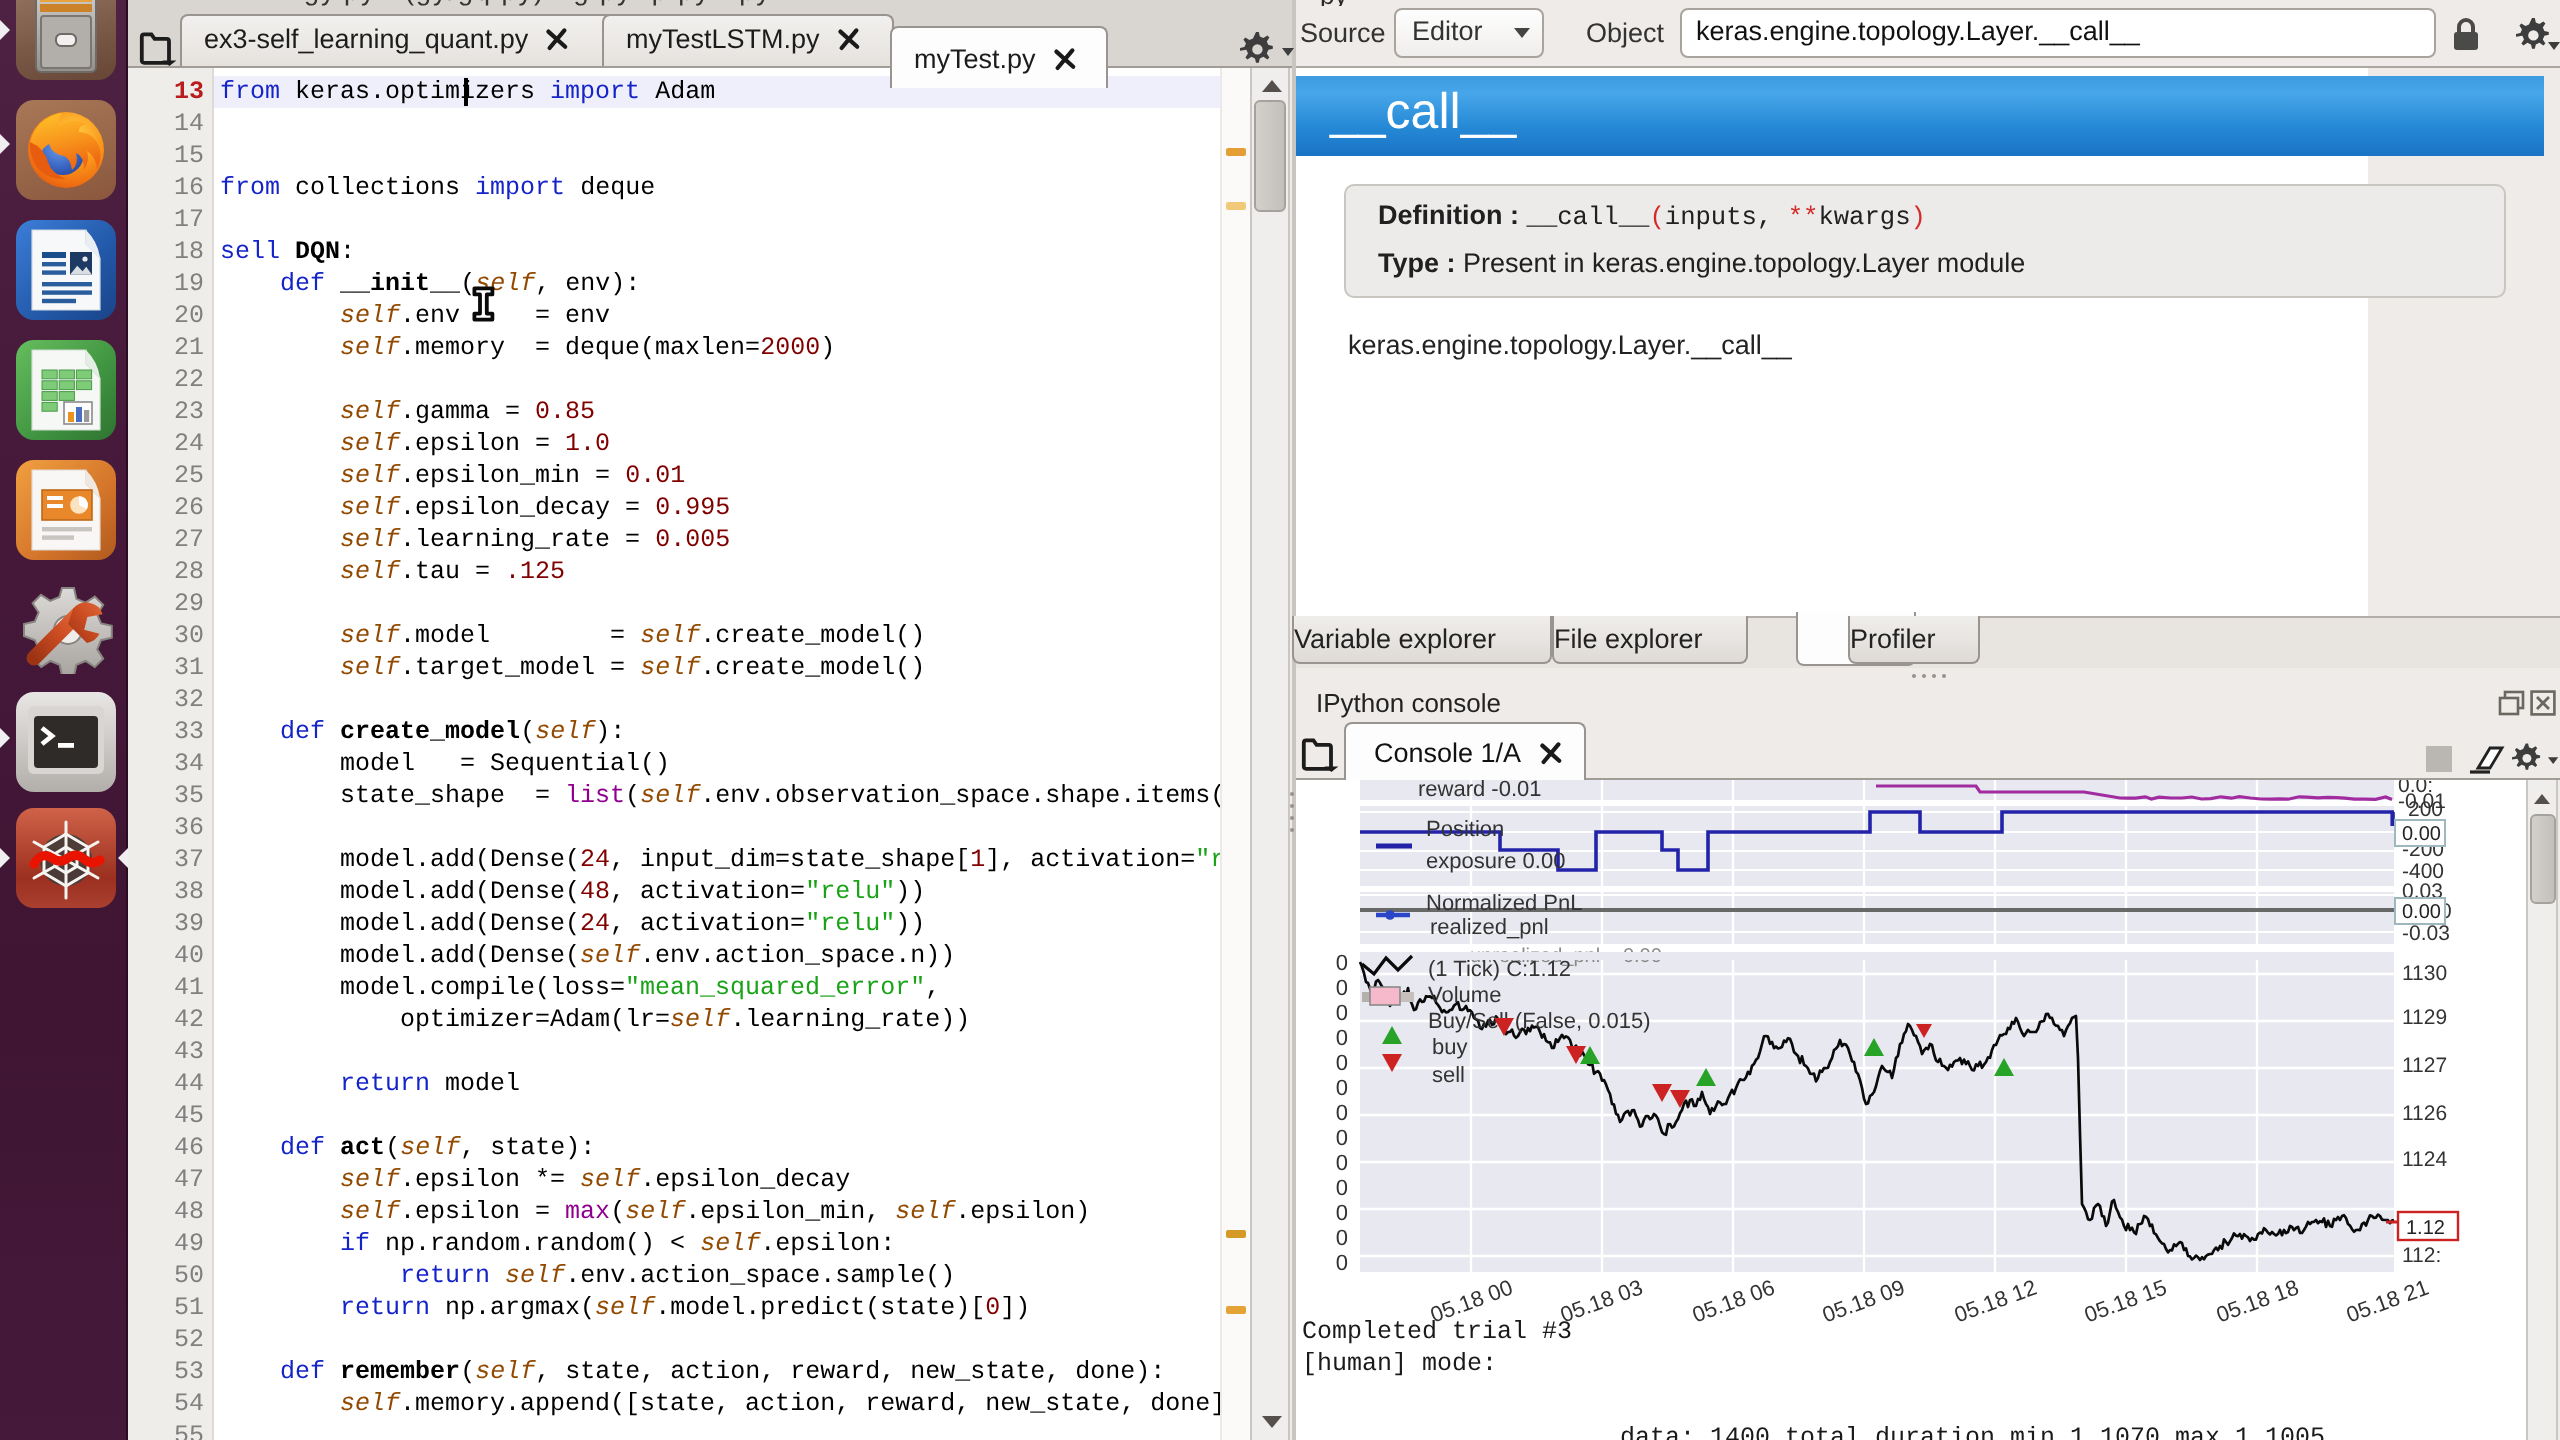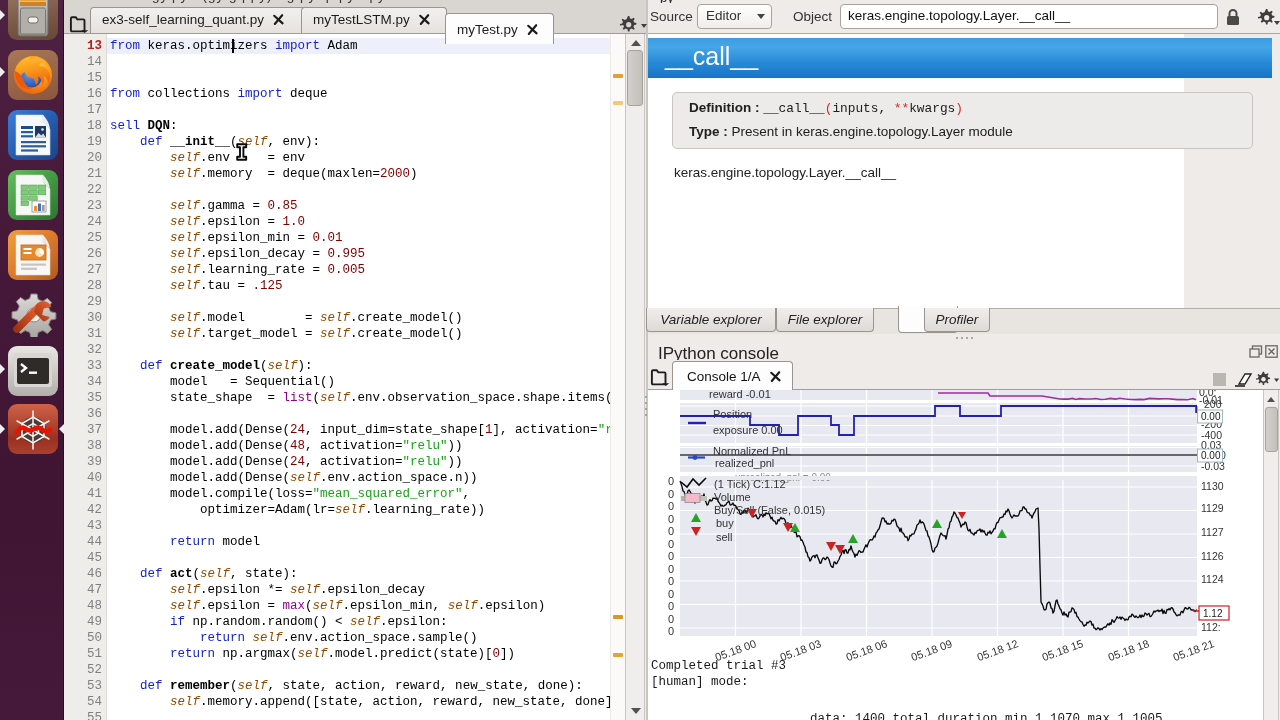--- a/index.html
+++ b/index.html
@@ -51,25 +51,25 @@
     background:linear-gradient(180deg,#3d9ce1 0%,#47a6e9 22%,#2488d5 65%,#1a73c5 100%);
     color:#fff;font-size:25px;font-weight:400;}
   #defbox{position:absolute;left:24px;top:58px;width:581px;height:57px;background:#ecebe9;
     border:1px solid #c9c6c2;border-radius:5px;box-sizing:border-box;font-size:13.5px;color:#202020;}
   .mono{font-family:"Liberation Mono",monospace;font-size:12.8px;}
   .red{color:#d42a2a;}
   #stabs{position:absolute;left:648px;top:308px;width:632px;height:26px;background:#e8e5e1;
     border-top:1px solid #b3aea8;box-sizing:border-box;}
   .stab{position:absolute;top:308px;height:24px;background:linear-gradient(#f0eeec,#dedad6);
     border:1px solid #999490;border-top:none;border-radius:0 0 4px 4px;box-sizing:border-box;
-    font-size:13.5px;color:#222;padding-top:4px;text-align:center;white-space:nowrap;font-style:italic;}
+    font-size:13.5px;color:#222;padding-top:4px;white-space:nowrap;}
   .stab.active{top:306px;height:27px;background:#fdfdfd;padding-top:6px;}
   #splitter{position:absolute;left:648px;top:334px;width:632px;height:10px;background:#eeebe8;}
   #consoleT{position:absolute;left:648px;top:344px;width:632px;height:16px;background:#eeebe8;
-    font-size:17px;color:#222;}
+    font-size:13px;color:#222;}
   #ctabrow{position:absolute;left:648px;top:360px;width:632px;height:30px;background:#eeebe8;
     border-bottom:1px solid #a19c96;box-sizing:border-box;}
   #ctab{position:absolute;left:672px;top:361px;height:29px;background:#fdfdfd;border:1px solid #999490;
     border-bottom:none;border-radius:4px 4px 0 0;box-sizing:border-box;font-size:13.5px;color:#111;
     padding:7px 10px 0 14px;z-index:2;}
   #console{position:absolute;left:648px;top:390px;width:630px;height:330px;background:#fff;overflow:hidden;}
   .ctext{position:absolute;font-family:"Liberation Mono",monospace;font-size:12.5px;color:#1a1a1a;white-space:pre;}
   .dot{position:absolute;width:2px;height:2px;border-radius:1px;background:#97928c;}
 </style>
 </head>

